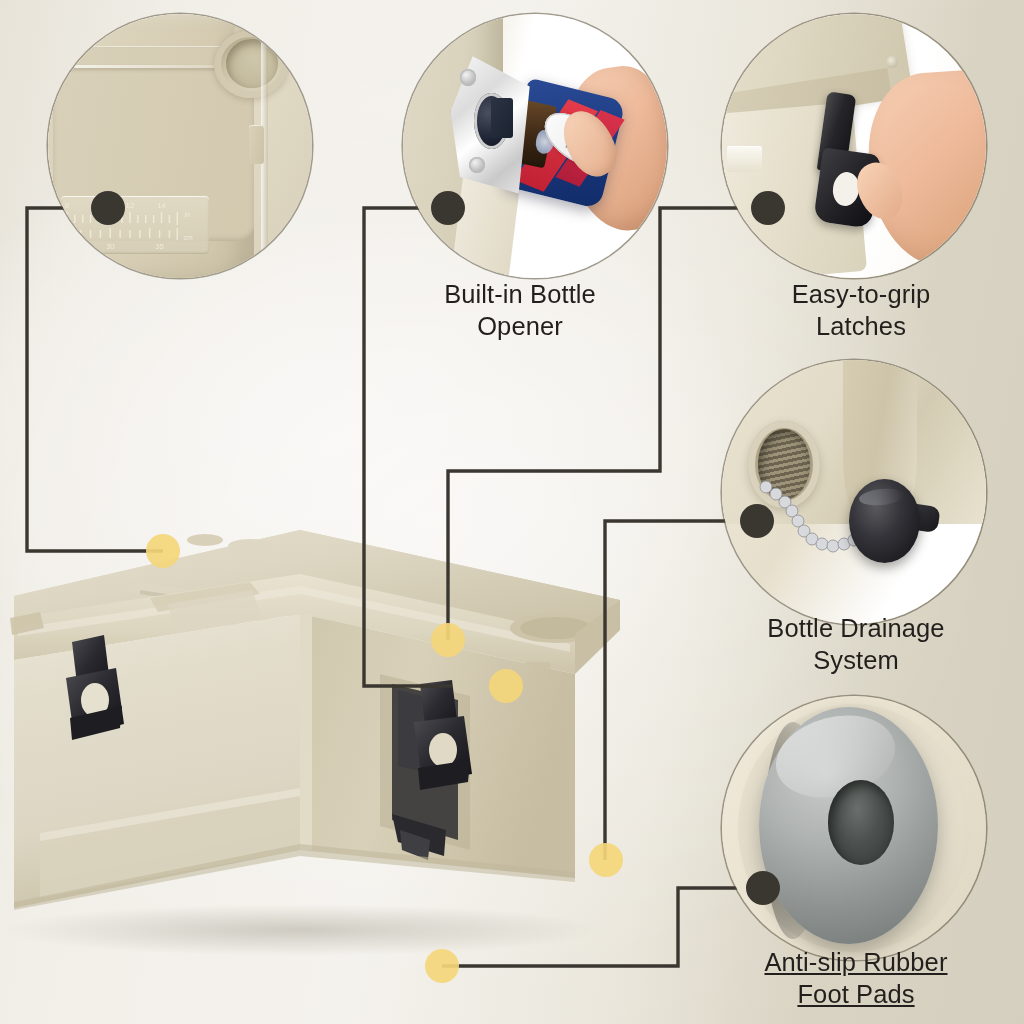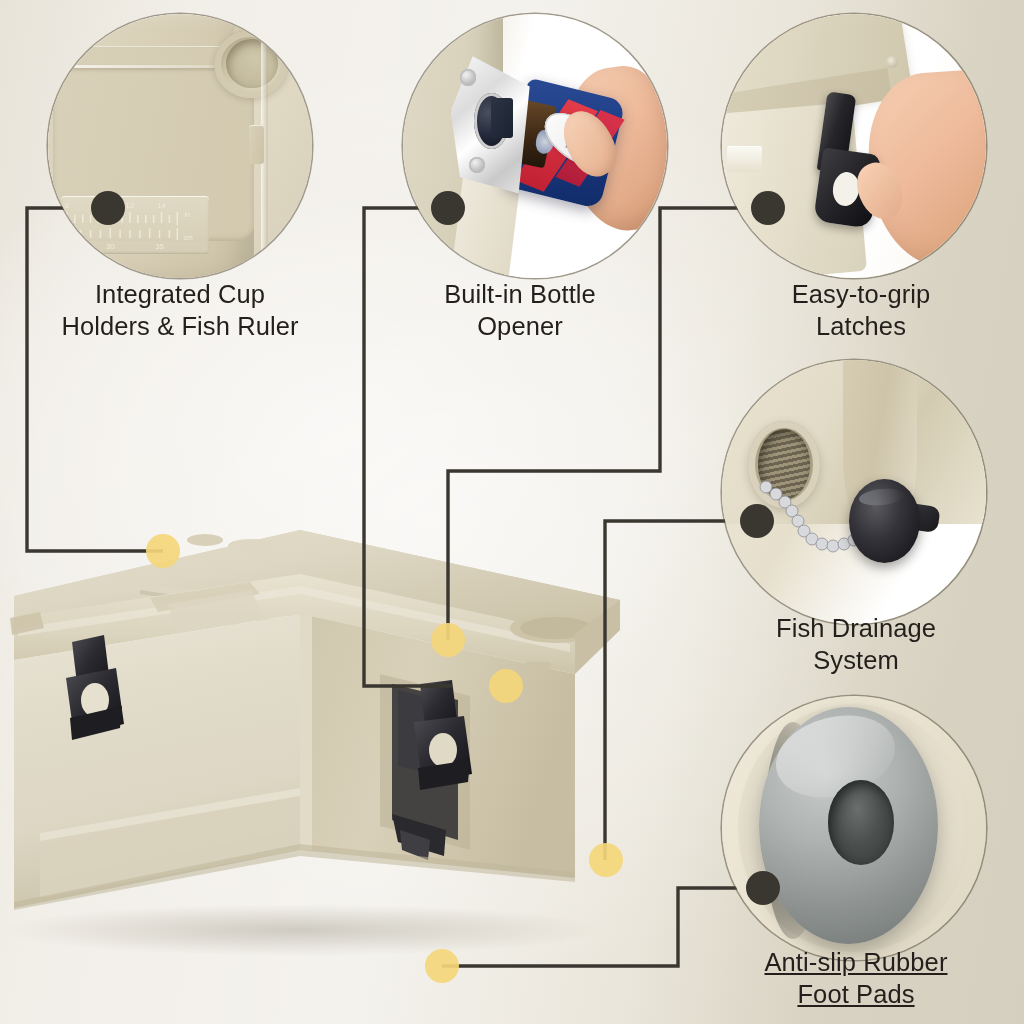--- a/index.html
+++ b/index.html
@@ -477,30 +477,28 @@
     <div class="inner">
       <div class="c5-bg"></div>
       <div class="c5-ring"></div>
       <div class="c5-shadow"></div>
       <div class="c5-pad"></div>
       <div class="c5-shine"></div>
       <div class="c5-hole"></div>
     </div>
   </div>
 
-  <div class="caption" style="left:20px;top:278px;width:320px;">Integrated Cup
-Holders &amp; Fish Ruler</div>
 
   <div class="caption" style="left:716px;top:278px;width:290px;">Easy-to-grip
 Latches</div>
 
   <div class="caption" style="left:380px;top:278px;width:280px;">Built-in Bottle
 Opener</div>
 
-  <div class="caption" style="left:706px;top:612px;width:300px;">Fish Drainage
+  <div class="caption" style="left:706px;top:612px;width:300px;">Bottle Drainage
 System</div>
 
   <div class="caption" style="left:706px;top:946px;width:300px;text-decoration:underline;">Anti-slip Rubber
 Foot Pads</div>
 
   <div class="dot-dark" style="left:91px;top:191px;"></div>
   <div class="dot-dark" style="left:431px;top:191px;"></div>
   <div class="dot-dark" style="left:751px;top:191px;"></div>
   <div class="dot-dark" style="left:740px;top:504px;"></div>
   <div class="dot-dark" style="left:746px;top:871px;"></div>

